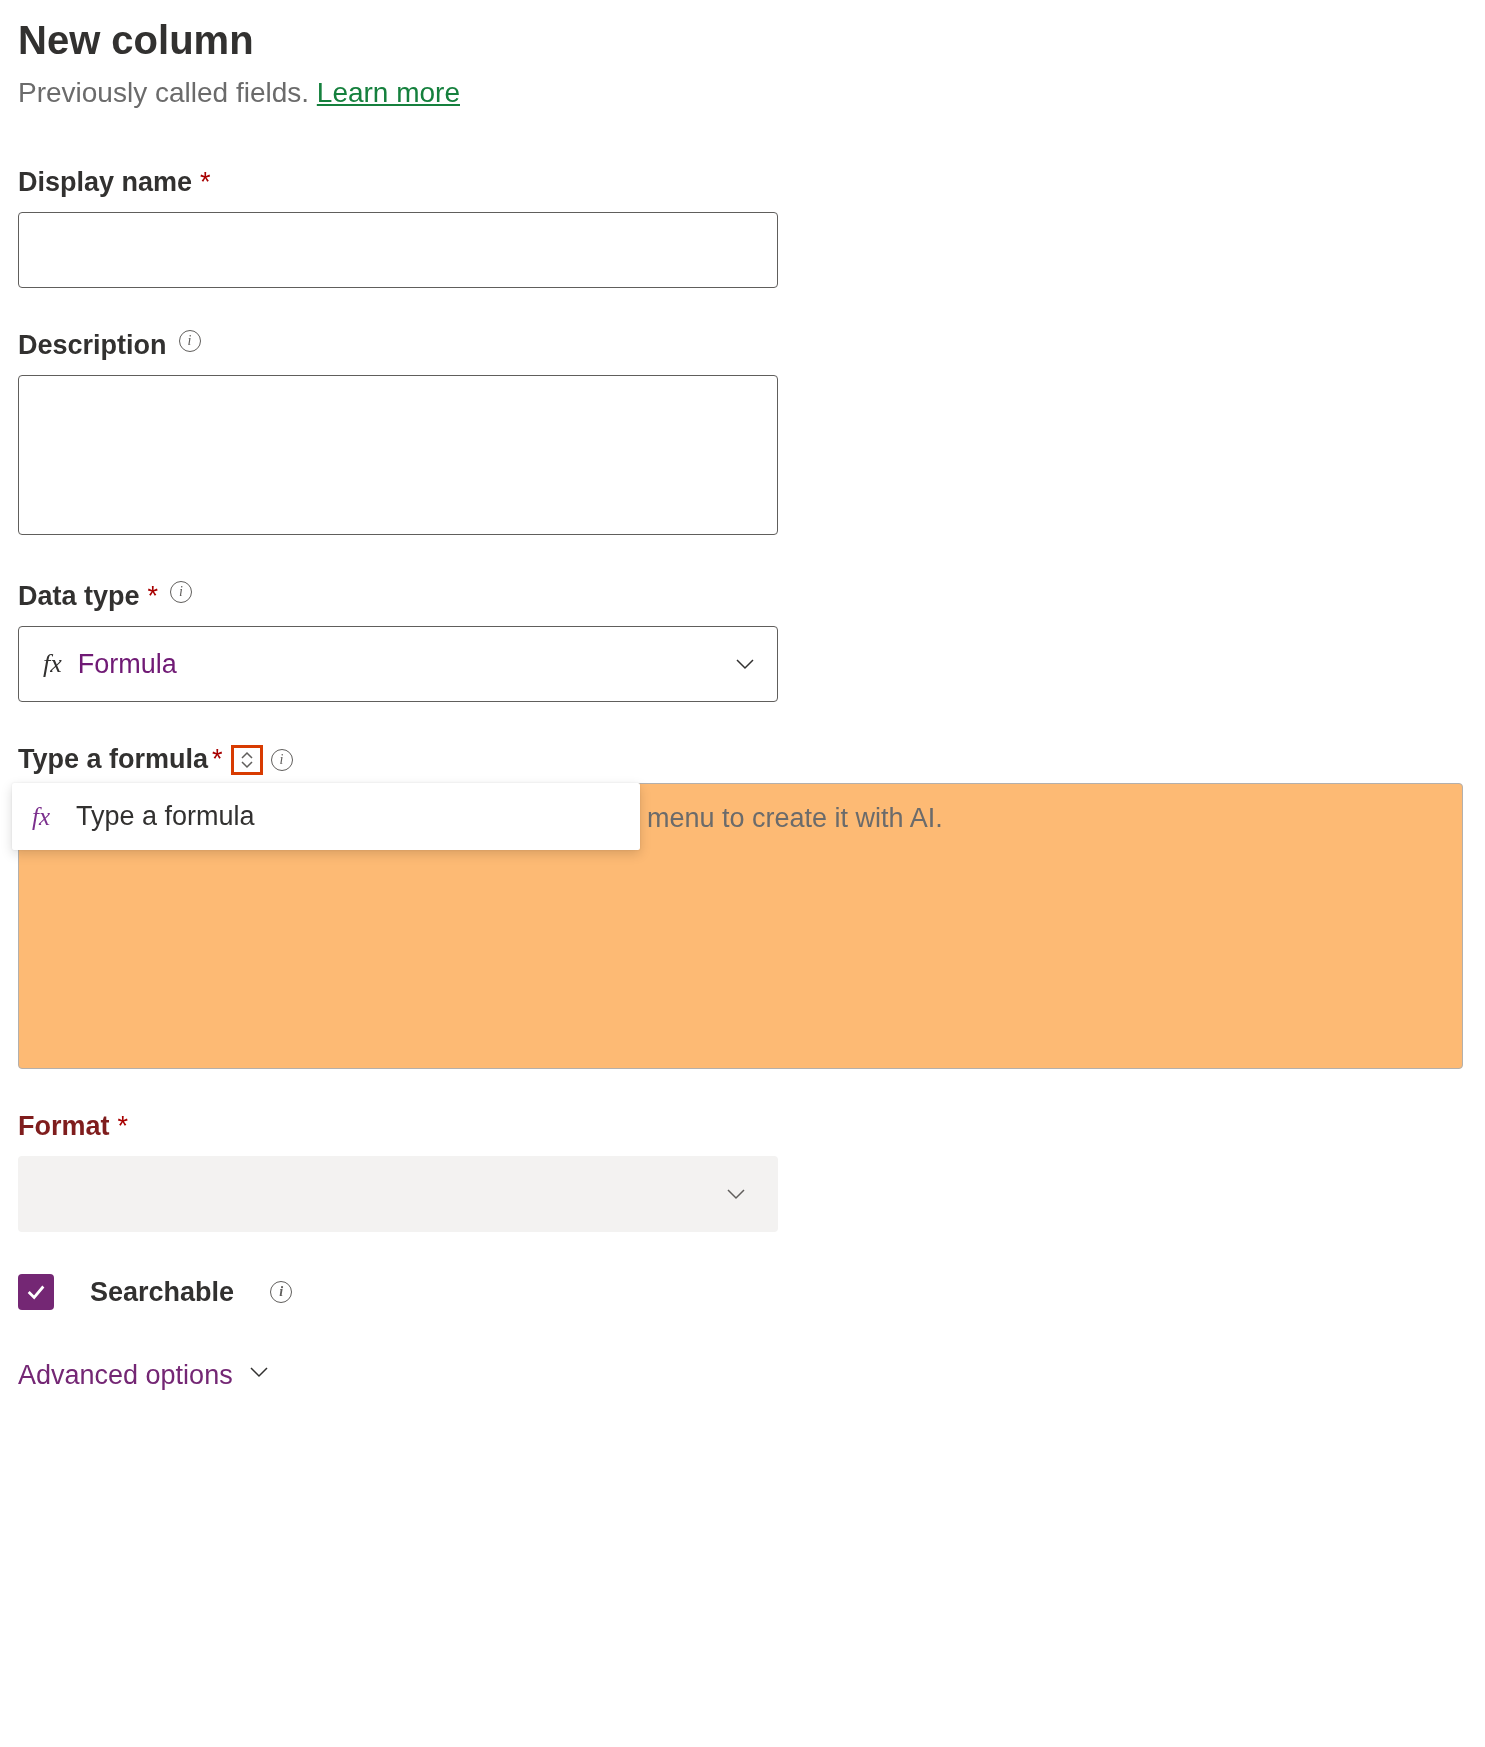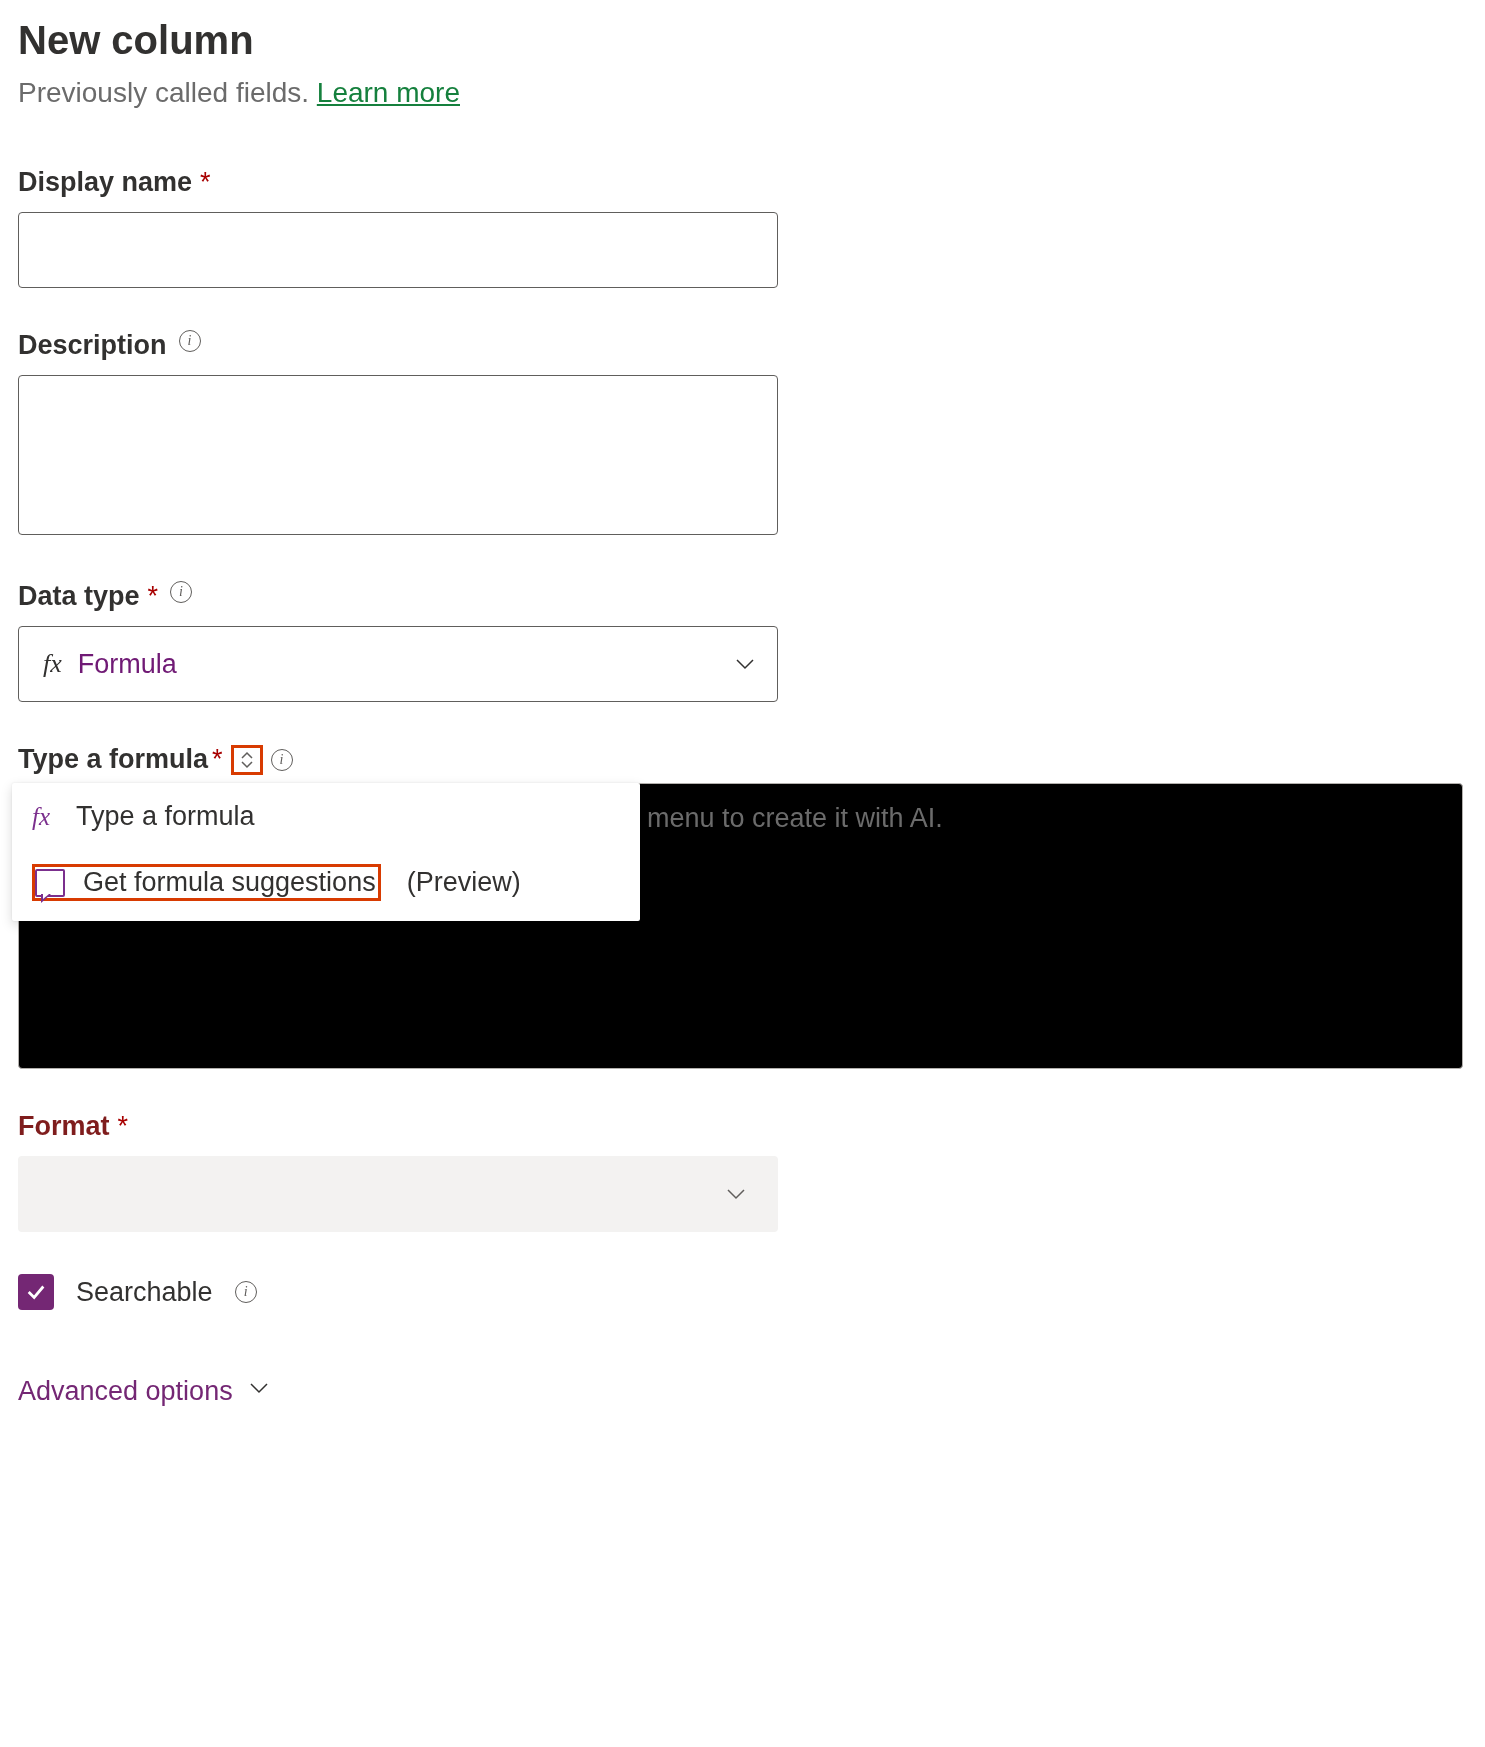--- a/index.html
+++ b/index.html
@@ -135,21 +135,21 @@
         display:block;
     }
     .formula-area {
       width: 1445px;
       height: 286px;
       border: 1px solid #b3b0ad;
       border-radius: 4px;
       padding: 16px 20px;
       font-size: 27px;
       color: #888;
-      background: #000000;
+      background: #fdba74;
       position: relative;
     }
     .formula-placeholder {
       position: absolute;
       top: 19px;
       left: 628px;
       font-size: 27px;
       color: #6b6b6b;
     }
     .dropdown-menu {
@@ -237,22 +237,23 @@
       display: flex;
       align-items: center;
       justify-content: flex-end;
       padding: 0 30px;
       cursor: pointer;
       margin-top: 14px;
     }
     .checkbox-row {
       display: flex;
       align-items: center;
-      gap: 22px;
-      margin-bottom: 66px;
+      gap: 36px;
+      margin-bottom: 50px;
+      font-weight: bold;
     }
     .checkbox {
       width: 36px;
       height: 36px;
       background: #742774;
       border-radius: 4px;
       display: flex;
       align-items: center;
       justify-content: center;
       cursor: pointer;
@@ -330,27 +331,20 @@
   </div>
   <div style="position:relative;">
     <div class="formula-area">
       <span class="formula-placeholder">menu to create it with AI.</span>
     </div>
     <div class="dropdown-menu">
       <div class="menu-item">
         <span class="menu-icon-fx">fx</span>
         <span>Type a formula</span>
       </div>
-      <div class="menu-item" style="padding-top:14px;padding-bottom:20px;">
-        <span class="highlight-box">
-          <span class="menu-icon-chat"></span>
-          <span>Get formula suggestions</span>
-        </span>
-        <span class="preview-tag">(Preview)</span>
-      </div>
     </div>
   </div>
 </div>
 
 <div class="format-group">
   <div class="label-row">
     <span class="format-label">Format</span>
     <span class="required">*</span>
   </div>
   <div class="format-select">

